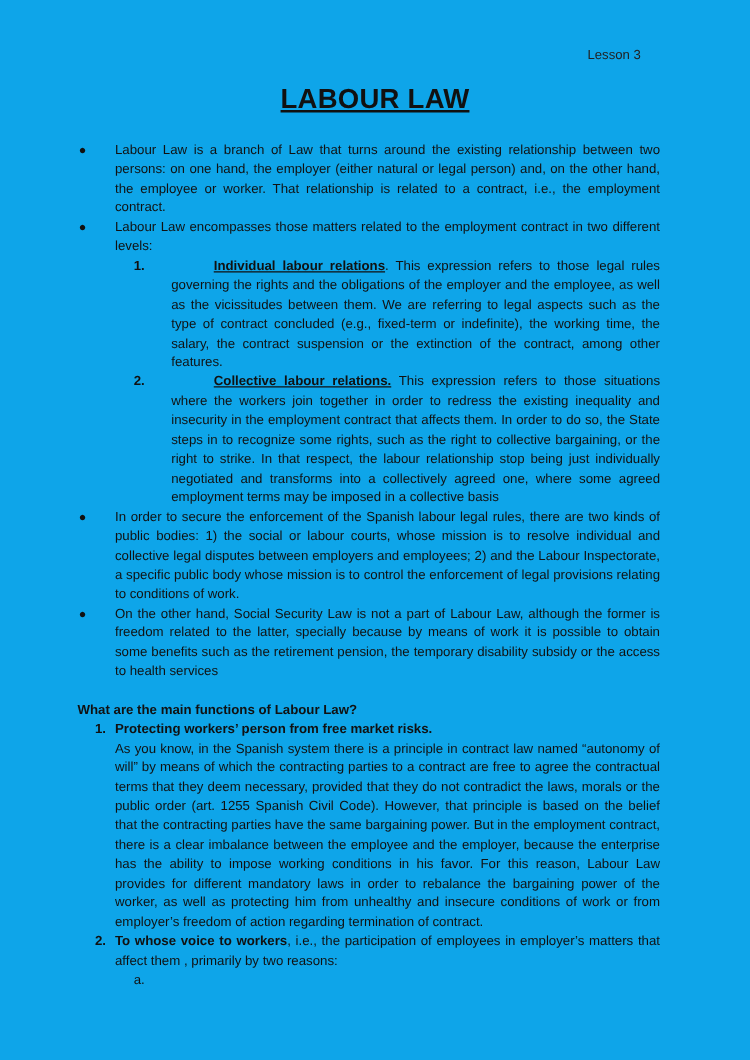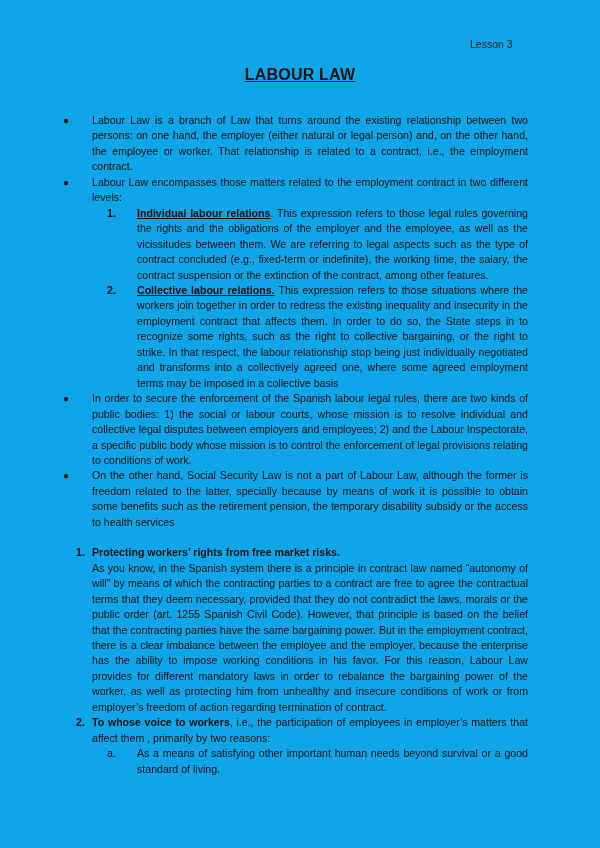--- a/index.html
+++ b/index.html
@@ -1,31 +1,31 @@
 <!DOCTYPE html>
 <html><head>
 <meta charset="utf-8">
 <style>
   html, body { margin: 0; padding: 0; background: #ffffff; }
   body { width: 600px; height: 848px; overflow: hidden; position: relative;
          font-family: "Liberation Sans", sans-serif; color: #111; }
   .page { position: absolute; left: 0; top: 0; width: 600px; height: 848px; background: #0ea5e9; }
   .lesson { position: absolute; top: 38px; left: 470px; font-size: 10.5px; color: #222; }
   .title { position: absolute; top: 66px; left: 0; width: 600px; text-align: center;
-           font-size: 16px; font-weight: bold; text-decoration: underline; letter-spacing: 0.2px; }
+           font-size: 22px; font-weight: bold; text-decoration: underline; letter-spacing: 0.2px; }
   .content { position: absolute; top: 113px; left: 62px; width: 466px;
              font-size: 10.6px; line-height: 15.45px; text-align: justify; }
   .h { font-weight: bold; margin: 0; }
   ul.bul { list-style: none; margin: 0; padding: 0; }
   ul.bul > li { position: relative; padding-left: 30px; margin: 0; }
   .dot { position: absolute; left: 1px; top: 0; font-size: 10px; }
   ol.num { list-style: none; margin: 0; padding: 0 0 0 15px; }
   ol.num > li { position: relative; padding-left: 30px; }
   .n { position: absolute; left: 0; top: 0; font-weight: bold; }
-  .lead { font-weight: bold; text-decoration: underline; }
+  .lead { font-weight: bold; text-decoration: underline; margin-left: 34px; }
   .gap { height: 15px; }
   ol.fn { list-style: none; margin: 0; padding: 0 0 0 0; }
   ol.fn > li { position: relative; padding-left: 30px; }
   ol.fn .n { left: 14px; }
   ol.alpha { list-style: none; margin: 0; padding: 0 0 0 15px; }
   ol.alpha > li { position: relative; padding-left: 30px; }
   .an { position: absolute; left: 0; top: 0; }
   .b { font-weight: bold; }
 </style>
 </head>
@@ -60,31 +60,31 @@
         <span>In order to secure the enforcement of the Spanish labour legal rules, there are two kinds of public bodies: 1) the social or labour courts, whose mission is to resolve individual and collective legal disputes between employers and employees; 2) and the Labour Inspectorate, a specific public body whose mission is to control the enforcement of legal provisions relating to conditions of work.</span>
       </li>
       <li>
         <span class="dot">●</span>
         <span>On the other hand, Social Security Law is not a part of Labour Law, although the former is freedom related to the latter, specially because by means of work it is possible to obtain some benefits such as the retirement pension, the temporary disability subsidy or the access to health services</span>
       </li>
     </ul>
 
     <div class="gap"></div>
 
+    <p class="h">What are the main functions of Labour Law?</p>
     <ol class="fn">
       <li>
         <span class="n">1.</span>
-        <div class="b">Protecting workers’ rights from free market risks.</div>
+        <div class="b">Protecting workers’ person from free market risks.</div>
         <div>As you know, in the Spanish system there is a principle in contract law named “autonomy of will” by means of which the contracting parties to a contract are free to agree the contractual terms that they deem necessary, provided that they do not contradict the laws, morals or the public order (art. 1255 Spanish Civil Code). However, that principle is based on the belief that the contracting parties have the same bargaining power. But in the employment contract, there is a clear imbalance between the employee and the employer, because the enterprise has the ability to impose working conditions in his favor. For this reason, Labour Law provides for different mandatory laws in order to rebalance the bargaining power of the worker, as well as protecting him from unhealthy and insecure conditions of work or from employer’s freedom of action regarding termination of contract.</div>
       </li>
       <li>
         <span class="n">2.</span>
         <span class="b">To whose voice to workers</span><span>, i.e., the participation of employees in employer’s matters that affect them , primarily by two reasons:</span>
         <ol class="alpha">
           <li>
             <span class="an">a.</span>
-            <span>As a means of satisfying other important human needs beyond survival or a good standard of living.</span>
           </li>
         </ol>
       </li>
     </ol>
   </div>
 </div>
 
 </body></html>

